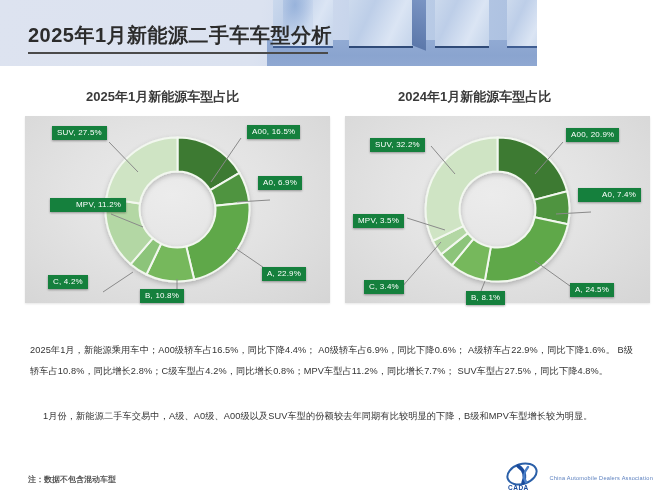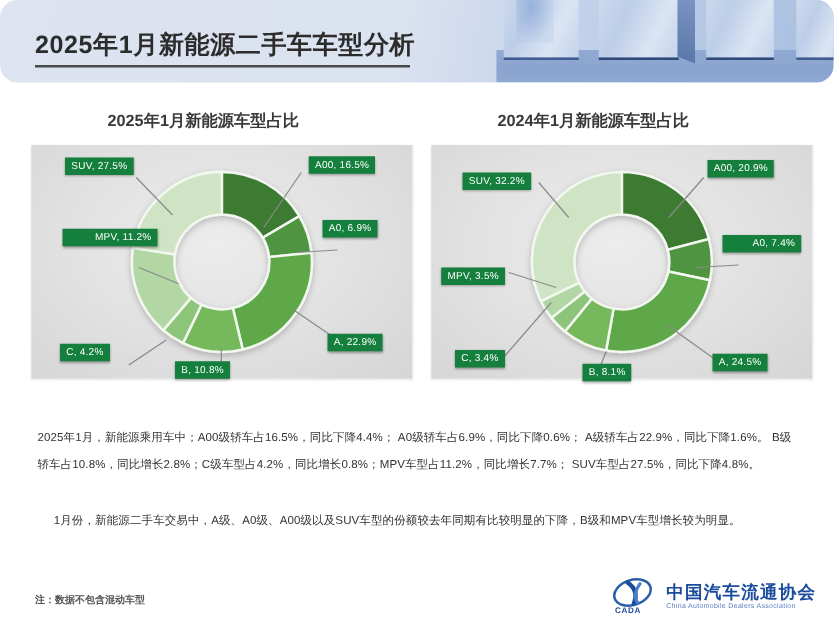--- a/index.html
+++ b/index.html
@@ -5,24 +5,23 @@
   html,body{margin:0;padding:0;}
   body{
     width:667px;height:500px;overflow:hidden;
     background:#ffffff;
     font-family:"Liberation Sans","DejaVu Sans",sans-serif;
     position:relative;
   }
 
   
   .header{
-    position:absolute;left:0;top:0;width:667px;height:66px;
+    position:absolute;left:0;top:0;width:537px;height:66px;
     background:linear-gradient(100deg,#dde3f0 0%,#dbe2f0 48%,#c9d6ec 63%,#b9cbe6 78%,#a9bedf 100%);
     overflow:hidden;
-    border-radius:14px;
   }
   .hdr-art{position:absolute;right:0;top:0;width:270px;height:66px;overflow:hidden;}
   .hdr-art .floor{
     position:absolute;left:0;bottom:0;width:100%;height:26px;
     background:linear-gradient(180deg,#91aad3 0%,#8aa4cf 60%,#8fa8d2 100%);
   }
   .hdr-art .cube{
     position:absolute;bottom:18px;
     background:linear-gradient(115deg,#cfdcee 0%,#bdcee8 35%,#dbe5f4 70%,#c3d3ea 100%);
     border-bottom:2px solid #4a6punknown;
@@ -148,21 +147,21 @@
       <line x1="118" y1="111" x2="86" y2="98"></line>
       <line x1="113" y1="56" x2="84" y2="26"></line>
     </g>
   </svg>
 </div>
 <div class="lbl" style="left:247px;top:125px;">A00, 16.5%</div>
 <div class="lbl" style="left:258px;top:176px;">A0, 6.9%</div>
 <div class="lbl" style="left:262px;top:267px;text-align:center;">A, 22.9%</div>
 <div class="lbl" style="left:140px;top:289px;">B, 10.8%</div>
 <div class="lbl" style="left:48px;top:275px;">C, 4.2%</div>
-<div class="lbl" style="left:50px;top:183px;padding-left:26px;">MPV, 11.2%</div>
+<div class="lbl" style="left:50px;top:198px;padding-left:26px;">MPV, 11.2%</div>
 <div class="lbl" style="left:52px;top:126px;">SUV, 27.5%</div>
 
 <div class="chart-title" style="left:398px;top:88px;">2024年1月新能源车型占比</div>
 
 <div class="chart-card" style="left:345px;top:116px;width:305px;height:187px;">
   <svg width="305" height="187" viewBox="0 0 305 187">
     <defs>
       <filter id="sh2" x="-20%" y="-20%" width="140%" height="140%">
         <feDropShadow dx="0" dy="2" stdDeviation="2.5" flood-color="#000" flood-opacity="0.22"></feDropShadow>
       </filter>
@@ -210,16 +209,15 @@
 <div class="logo">
   <div class="logo-mark">
     <svg width="40" height="30" viewBox="0 0 40 30">
       <ellipse cx="18" cy="12" rx="15" ry="10" fill="none" stroke="#2a5fa8" stroke-width="2" transform="rotate(-18 18 12)"></ellipse>
       <path d="M14 4 C20 8, 22 14, 19 21" stroke="#1a4b9c" stroke-width="3.5" fill="none" stroke-linecap="round"></path>
       <path d="M24 5 C20 10, 19 16, 22 20" stroke="#4a7fc8" stroke-width="2.5" fill="none" stroke-linecap="round"></path>
       <text x="4" y="28" font-family="'Liberation Sans',sans-serif" font-size="6.5" font-weight="bold" fill="#1a4b9c" letter-spacing="0.5">CADA</text>
     </svg>
   </div>
   <div class="logo-txt">
-    <div class="logo-cn">中国汽车流通协会</div>
     <div class="logo-en">China Automobile Dealers Association</div>
   </div>
 </div>
 
 </body></html>

